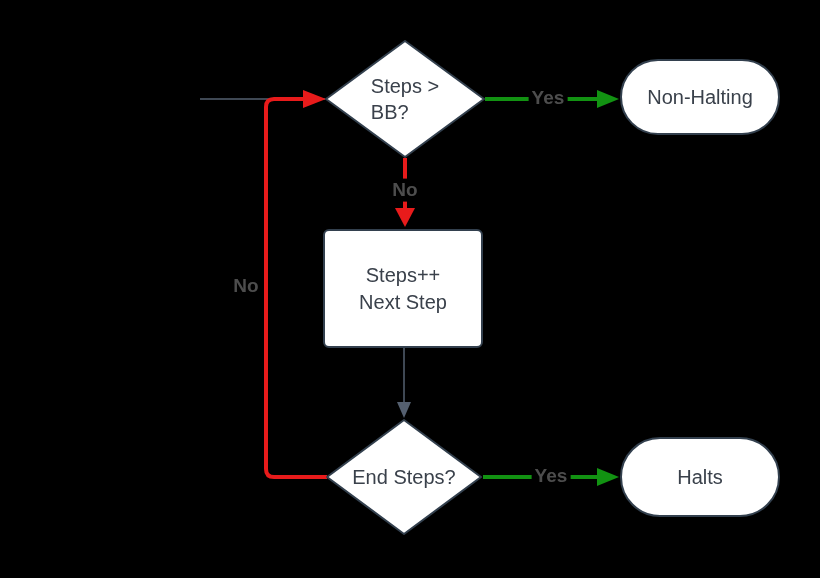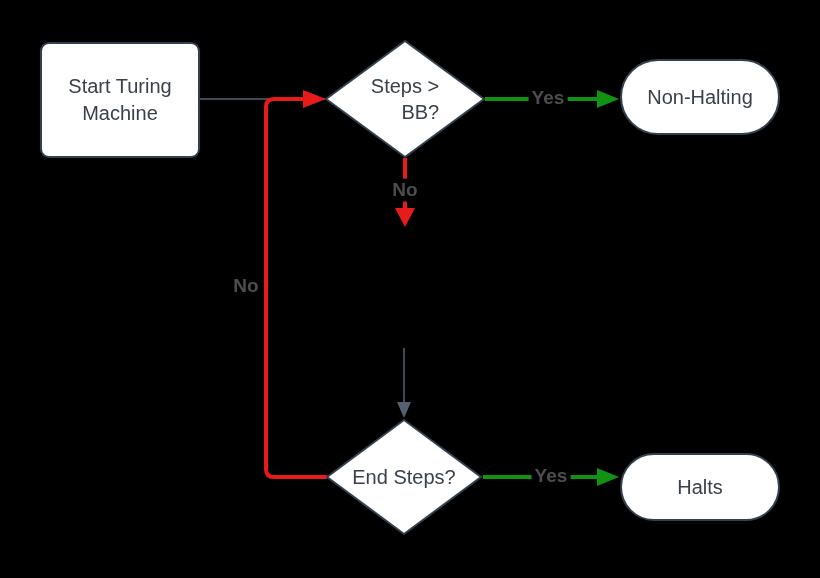--- a/index.html
+++ b/index.html
@@ -55,21 +55,21 @@
     stroke: var(--shape-border);
     stroke-width: 2;
     stroke-linejoin: round;
   }
   .diamond .diamond-label {
     position: absolute;
     left: 0; top: 0; right: 0; bottom: 0;
     display: flex;
     align-items: center;
     justify-content: center;
-    text-align: right;
+    text-align: left;
     color: var(--text);
     font-size: 20px;
     line-height: 1.3;
     white-space: pre-line;
   }
 
   .edge-label {
     position: absolute;
     transform: translate(-50%, -50%);
     color: var(--edge-label);
@@ -98,41 +98,41 @@
     <path class="edge-dark" d="M 404 348 L 404 404"></path>
     <polygon class="head-dark" points="404,418 397,402 411,402"></polygon>
 
     <path class="edge-green" d="M 485 99 L 600 99"></path>
     <polygon class="head-green" points="619,99 597,90 597,108"></polygon>
 
     <path class="edge-green" d="M 483 477 L 600 477"></path>
     <polygon class="head-green" points="619,477 597,468 597,486"></polygon>
   </svg>
 
-  <div class="node rounded" style="left:40px; top:42px; width:160px; height:116px;">Start Turing
-Machine</div>
 
   <div class="diamond" style="left:325px; top:40px; width:160px; height:118px;">
     <svg width="160" height="118" viewBox="0 0 160 118">
       <polygon class="shape-fill" points="80,1 159,59 80,117 1,59"></polygon>
     </svg>
     <div class="diamond-label">Steps &gt;
 BB?</div>
   </div>
 
   <div class="node pill" style="left:620px; top:59px; width:160px; height:76px;">Non-Halting</div>
 
+  <div class="node process" style="left:323px; top:229px; width:160px; height:119px;">Steps++
+Next Step</div>
 
   <div class="diamond" style="left:326px; top:419px; width:156px; height:116px;">
     <svg width="156" height="116" viewBox="0 0 156 116">
       <polygon class="shape-fill" points="78,1 155,58 78,115 1,58"></polygon>
     </svg>
     <div class="diamond-label">End Steps?</div>
   </div>
 
-  <div class="node pill" style="left:620px; top:437px; width:160px; height:68px;margin-top:16px;">Halts</div>
+  <div class="node pill" style="left:620px; top:437px; width:160px; height:80px;">Halts</div>
 
   <div class="edge-label" style="left:548px; top:98px;">Yes</div>
   <div class="edge-label" style="left:405px; top:190px;">No</div>
   <div class="edge-label" style="left:246px; top:286px; background:transparent;">No</div>
   <div class="edge-label" style="left:551px; top:476px;">Yes</div>
 
 </div>
 
 </body></html>

